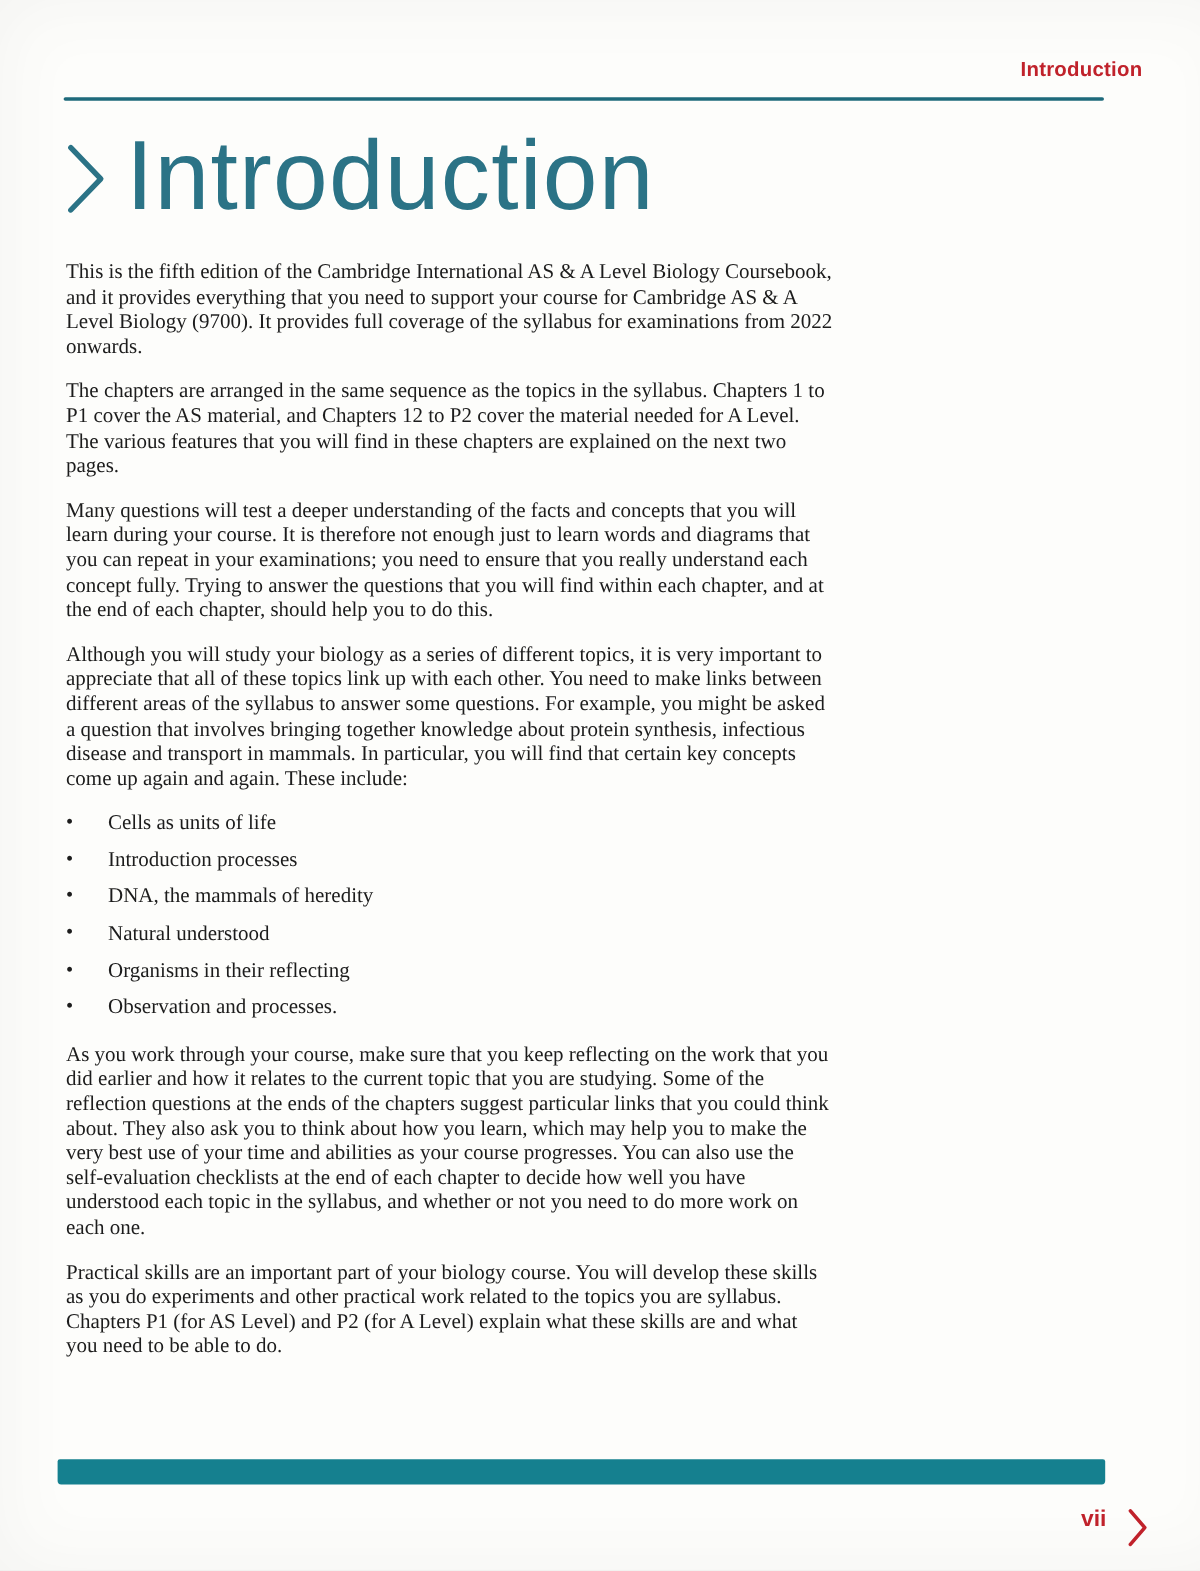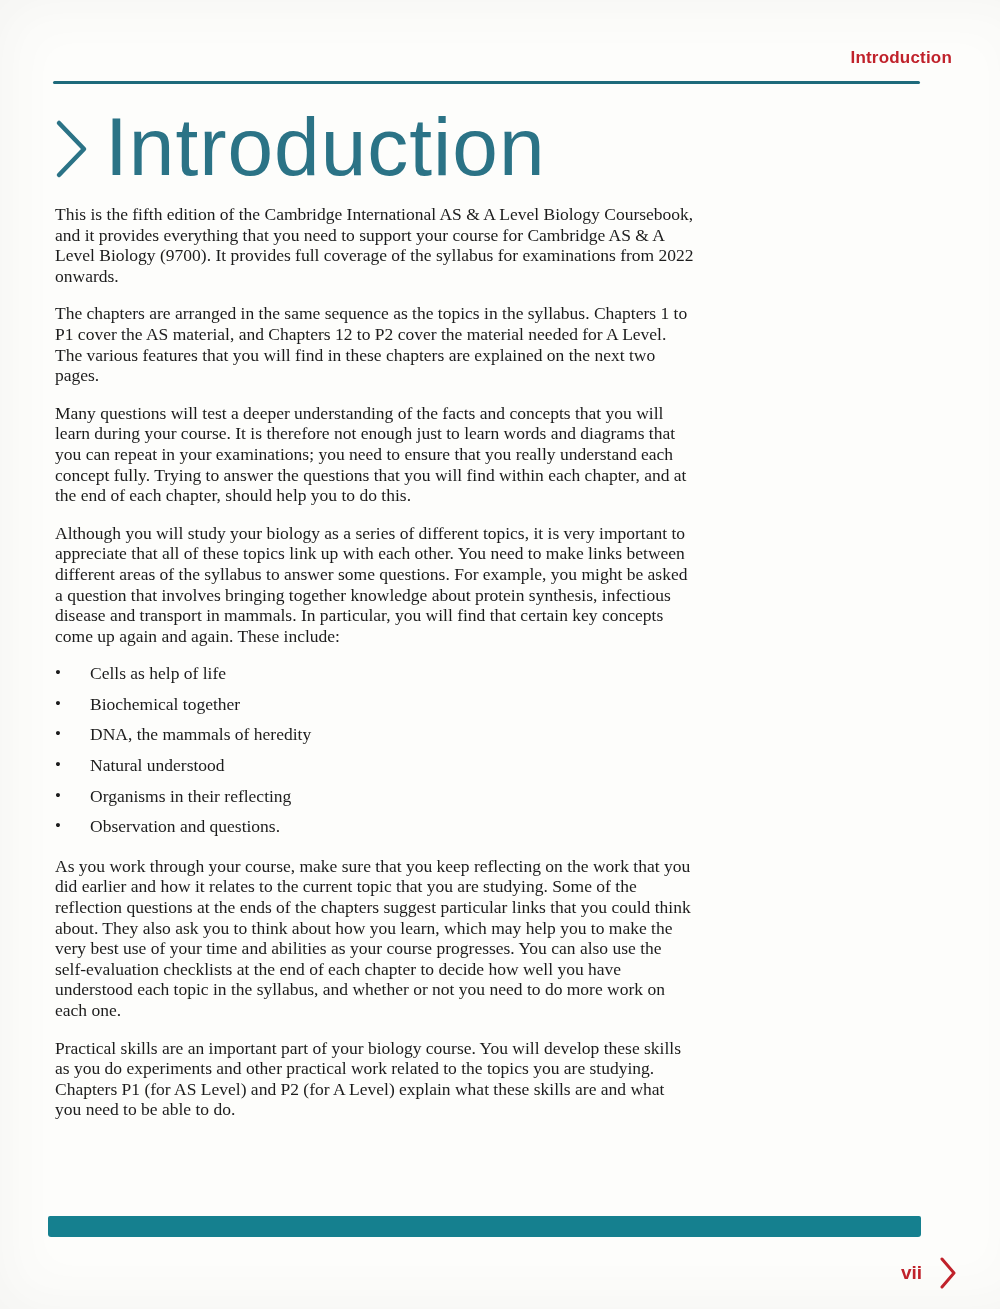--- a/index.html
+++ b/index.html
@@ -51,21 +51,21 @@
     font-family: "Liberation Sans", sans-serif;
     font-weight: 300;
     font-size: 82px;
     line-height: 1.05;
     letter-spacing: 1px;
   }
 
   
   .content {
     position: absolute;
-    top: 204px;
+    top: 216px;
     left: 55px;
     width: 640px;
     font-size: 17.5px;
     line-height: 20.6px;
     text-align: left;
   }
   .content p { margin: 0 0 17px 0; }
   .content ul { margin: 2px 0 19px 0; padding: 0; list-style: none; }
   .content li { display: flex; margin-bottom: 10px; }
   .bullet {
@@ -83,21 +83,20 @@
     width: 873px;
     height: 21px;
     background: #15808f;
     border-radius: 2px 2px 3px 3px;
   }
   .page-number-row {
     position: absolute;
     top: 1256px;
     right: 74px;
     display: flex;
-    align-items: center;
     gap: 16px;
   }
   .page-number {
     font-family: "Liberation Sans", sans-serif;
     font-weight: bold;
     font-size: 19px;
     color: #c0222b;
   }
 </style>
 </head>
@@ -121,47 +120,47 @@
   <div class="content">
 
     <p>This is the fifth edition of the Cambridge International AS &amp; A Level Biology Coursebook, and it provides everything that you need to support your course for Cambridge AS &amp; A Level Biology (9700). It provides full coverage of the syllabus for examinations from 2022 onwards.</p>
     <p>The chapters are arranged in the same sequence as the topics in the syllabus. Chapters 1 to P1 cover the AS material, and Chapters 12 to P2 cover the material needed for A Level. The various features that you will find in these chapters are explained on the next two pages.</p>
     <p>Many questions will test a deeper understanding of the facts and concepts that you will learn during your course. It is therefore not enough just to learn words and diagrams that you can repeat in your examinations; you need to ensure that you really understand each concept fully. Trying to answer the questions that you will find within each chapter, and at the end of each chapter, should help you to do this.</p>
     <p>Although you will study your biology as a series of different topics, it is very important to appreciate that all of these topics link up with each other. You need to make links between different areas of the syllabus to answer some questions. For example, you might be asked a question that involves bringing together knowledge about protein synthesis, infectious disease and transport in mammals. In particular, you will find that certain key concepts come up again and again. These include:</p>
 
     <ul>
       <li>
         <span class="bullet">•</span>
-        <span>Cells as help of life</span>
+        <span>Cells as units of life</span>
       </li>
       <li>
         <span class="bullet">•</span>
-        <span>Biochemical together</span>
+        <span>Introduction processes</span>
       </li>
       <li>
         <span class="bullet">•</span>
         <span>DNA, the mammals of heredity</span>
       </li>
       <li>
         <span class="bullet">•</span>
         <span>Natural understood</span>
       </li>
       <li>
         <span class="bullet">•</span>
         <span>Organisms in their reflecting</span>
       </li>
       <li>
         <span class="bullet">•</span>
-        <span>Observation and questions.</span>
+        <span>Observation and processes.</span>
       </li>
     </ul>
 
     <p><span>As you work through your course, make sure that you keep reflecting on the work that you did earlier and how it relates to the current topic that you are studying. Some of the reflection questions at the ends of the chapters suggest particular links that you could think about. They also ask you to think about </span><span class="italic">how</span><span> you learn, which may help you to make the very best use of your time and abilities as your course progresses. You can also use the self-evaluation checklists at the end of each chapter to decide how well you have understood each topic in the syllabus, and whether or not you need to do more work on each one.</span></p>
 
-    <p>Practical skills are an important part of your biology course. You will develop these skills as you do experiments and other practical work related to the topics you are studying. Chapters P1 (for AS Level) and P2 (for A Level) explain what these skills are and what you need to be able to do.</p>
+    <p>Practical skills are an important part of your biology course. You will develop these skills as you do experiments and other practical work related to the topics you are syllabus. Chapters P1 (for AS Level) and P2 (for A Level) explain what these skills are and what you need to be able to do.</p>
 
   </div>
 
   <div class="footer-bar"></div>
 
   <div class="page-number-row">
     <span class="page-number">vii</span>
     <span>
       <svg width="20" height="34" viewBox="0 0 20 34" style="display:block">
         <polyline points="4,3 16,17 4,31" fill="none" stroke="#c0222b" stroke-width="3" stroke-linecap="round" stroke-linejoin="round"></polyline>

